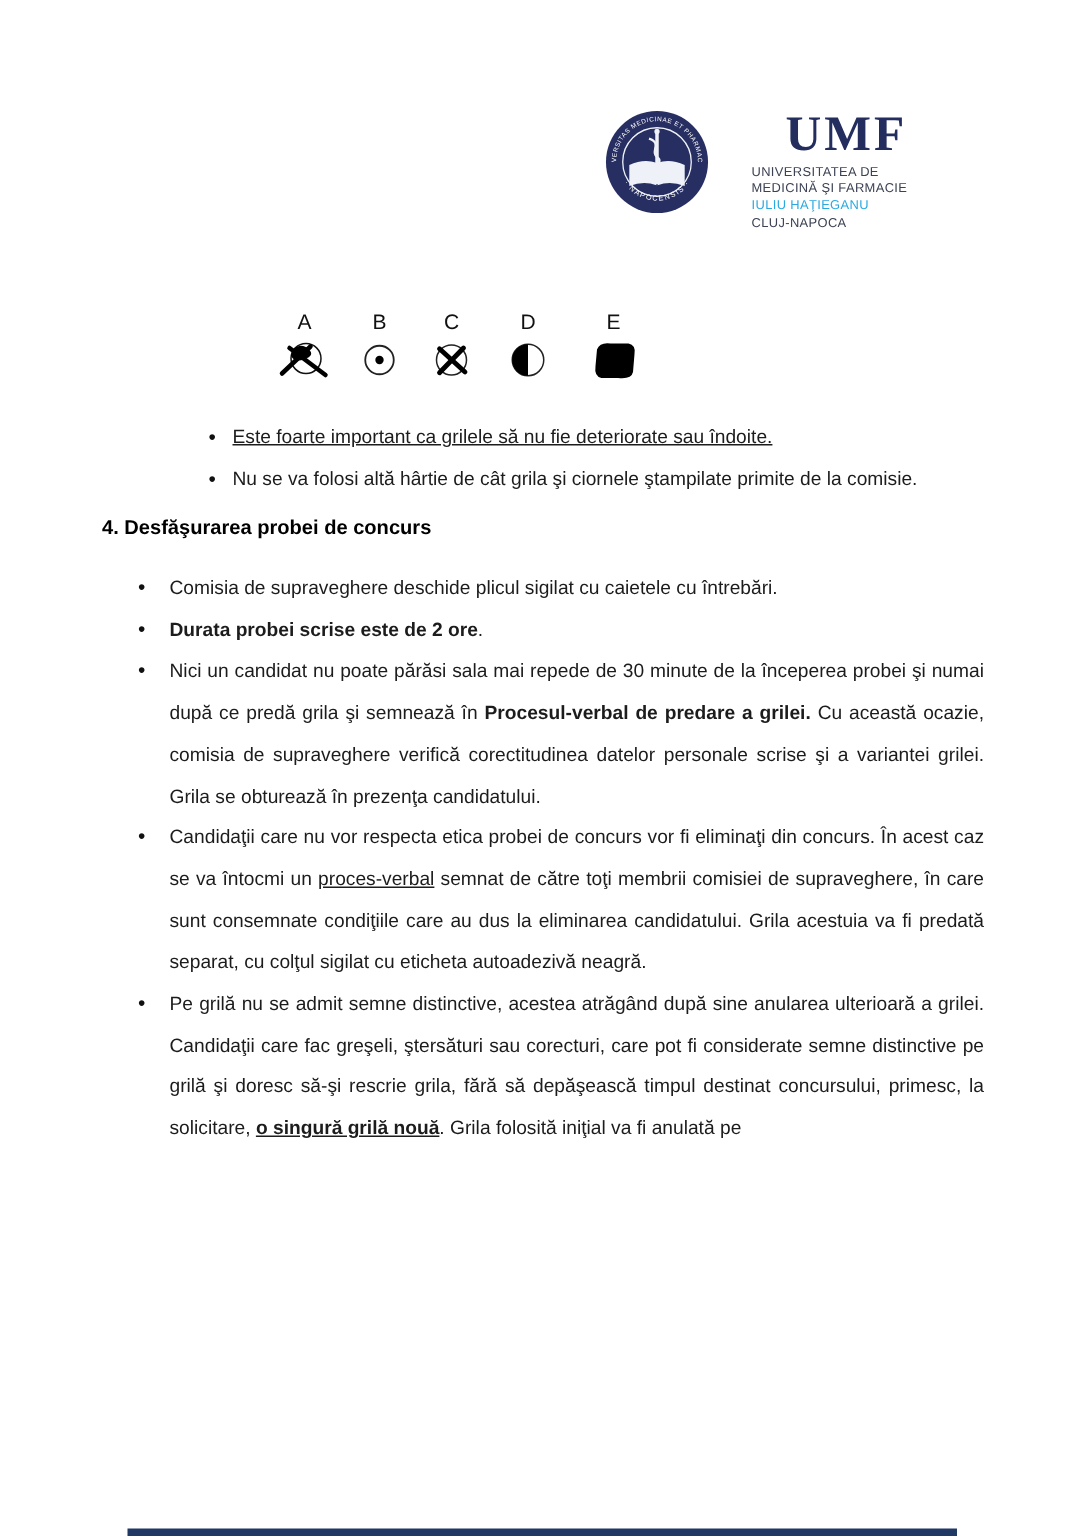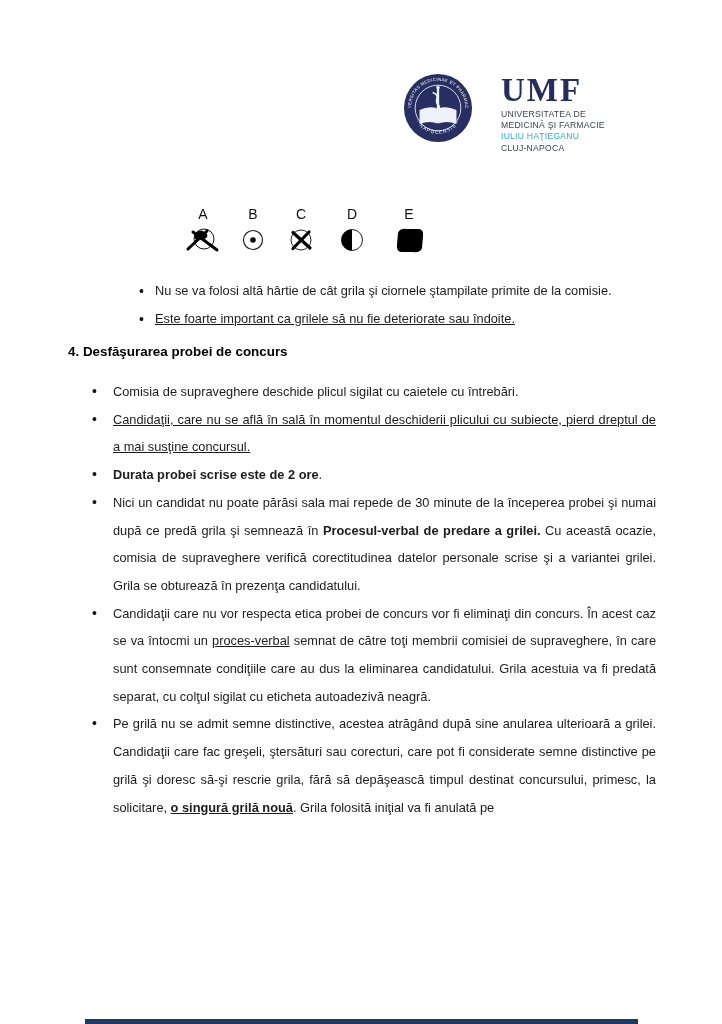--- a/index.html
+++ b/index.html
@@ -7,21 +7,21 @@
     width:722px;height:1024px;background:#ffffff;position:relative;overflow:hidden;
     font-family:"Liberation Sans","DejaVu Sans",sans-serif;color:#1c1c1c;
   }
   .page{position:absolute;inset:0;background:#fff;}
 
   
   .logo{position:absolute;left:403px;top:73px;display:flex;align-items:flex-start;}
   .seal{width:70px;height:70px;display:block;}
   .wordmark-block{margin-left:28px;padding-top:2px;}
   .umf{font-family:"Liberation Serif","DejaVu Serif",serif;font-weight:bold;
-       font-size:33px;line-height:30px;letter-spacing:2px;color:#232e5f;}
+       font-size:33px;line-height:30px;letter-spacing:2px;color:#232e5f;text-align:right;}
   .logo-lines{margin-top:4px;}
   .logo-line{font-size:8.6px;font-weight:normal;letter-spacing:.25px;line-height:11.2px;color:#3c4254;}
   .logo-line.accent{color:#2aa9e0;}
 
   
   .caption{position:absolute;left:155px;top:167px;font-size:13.2px;color:#141414;}
   .opt{position:absolute;width:44px;text-align:center;}
   .opt .letter{font-size:14px;color:#111;display:block;line-height:16px;}
   .opt svg{display:block;margin:4px auto 0;}
 
@@ -115,29 +115,28 @@
     </svg>
   </div>
   <div class="opt" style="left:387px;top:206px;">
     <span class="letter">E</span>
     <svg width="38" height="30" viewBox="0 0 38 30">
       <path d="M8 7 Q10 2 17 3 L29 3 Q34 4 33 10 L32 22 Q31 27 22 26 L11 26 Q6 25 7 18 Z" fill="#000"></path>
     </svg>
   </div>
 
   <ul class="bullets intro-list">
+    <li><span class="u">Este foarte important ca grilele să nu fie deteriorate sau îndoite.</span></li>
     <li><span>Nu se va folosi altă hârtie de cât grila şi ciornele ştampilate primite de la comisie.</span></li>
-    <li><span class="u">Este foarte important ca grilele să nu fie deteriorate sau îndoite.</span></li>
   </ul>
 
   <div class="section-heading">4. Desfăşurarea probei de concurs</div>
 
   <ul class="bullets main-list">
     <li><span>Comisia de supraveghere deschide plicul sigilat cu caietele cu întrebări.</span></li>
-    <li><span class="u">Candidaţii, care nu se află în sală în momentul deschiderii plicului cu subiecte, pierd dreptul de a mai susţine concursul.</span></li>
     <li><span class="b">Durata probei scrise este de 2 ore</span><span>.</span></li>
     <li><span>Nici un candidat nu poate părăsi sala mai repede de 30 minute de la începerea probei şi numai după ce predă grila şi semnează în </span><span class="b">Procesul-verbal de predare a grilei.</span><span> Cu această ocazie, comisia de supraveghere verifică corectitudinea datelor personale scrise şi a variantei grilei. Grila se obturează în prezenţa candidatului.</span></li>
     <li><span>Candidaţii care nu vor respecta etica probei de concurs vor fi eliminaţi din concurs. În acest caz se va întocmi un </span><span class="u">proces-verbal</span><span> semnat de către toţi membrii comisiei de supraveghere, în care sunt consemnate condiţiile care au dus la eliminarea candidatului. Grila acestuia va fi predată separat, cu colţul sigilat cu eticheta autoadezivă neagră.</span></li>
     <li><span>Pe grilă nu se admit semne distinctive, acestea atrăgând după sine anularea ulterioară a grilei. Candidaţii care fac greşeli, ştersături sau corecturi, care pot fi considerate semne distinctive pe grilă şi doresc să-şi rescrie grila, fără să depăşească timpul destinat concursului, primesc, la solicitare, </span><span class="b u">o singură grilă nouă</span><span>. Grila folosită iniţial va fi anulată pe</span></li>
   </ul>
 
   <div class="footer-bar"></div>
 
 </div>
 

